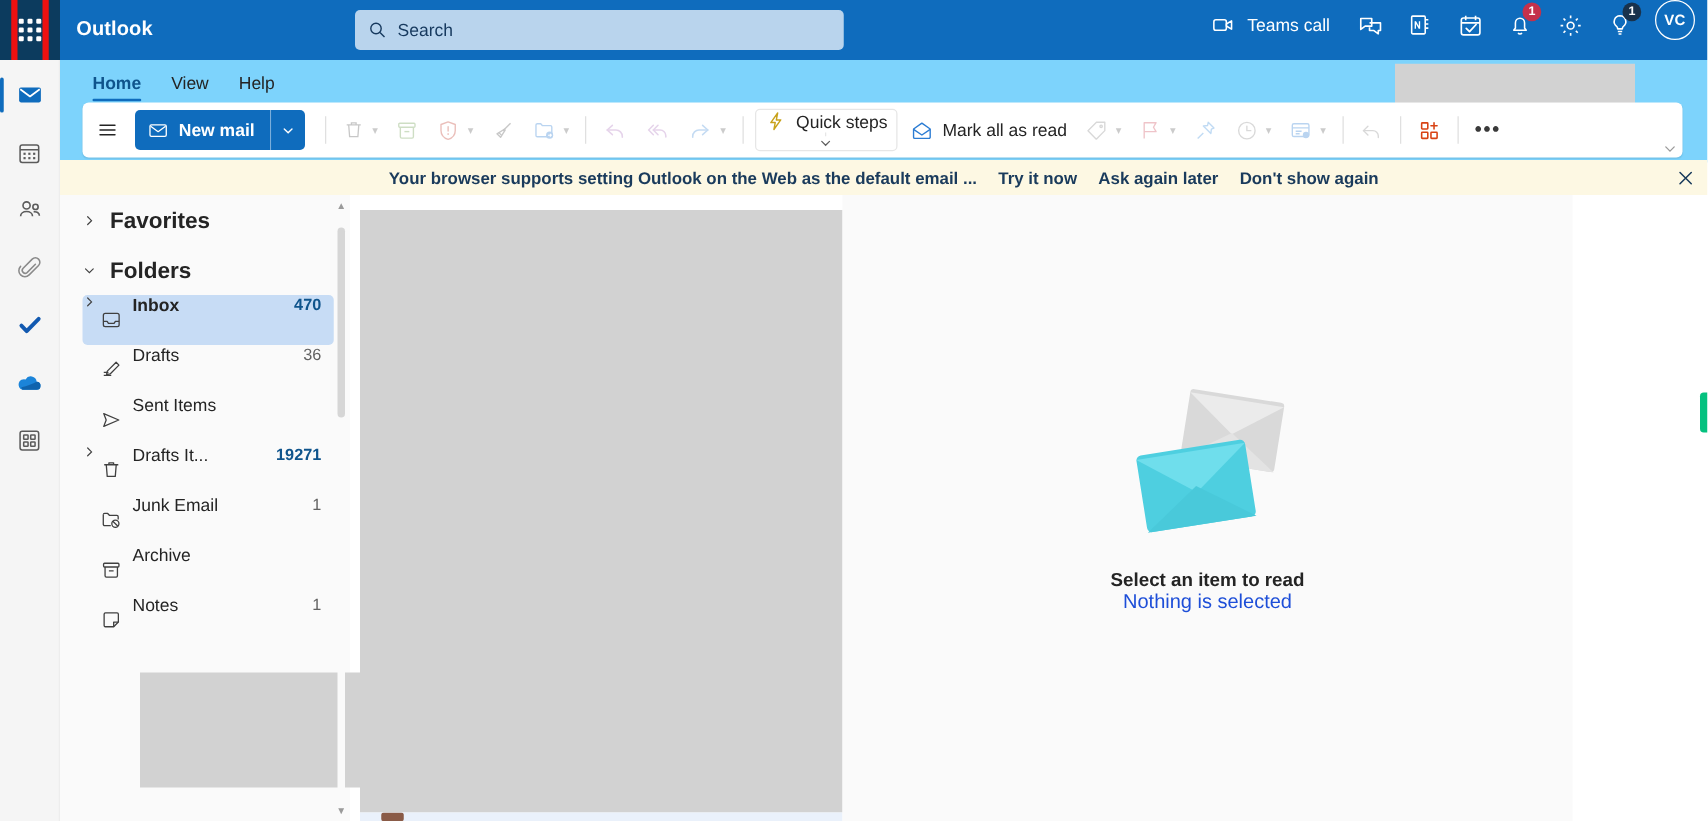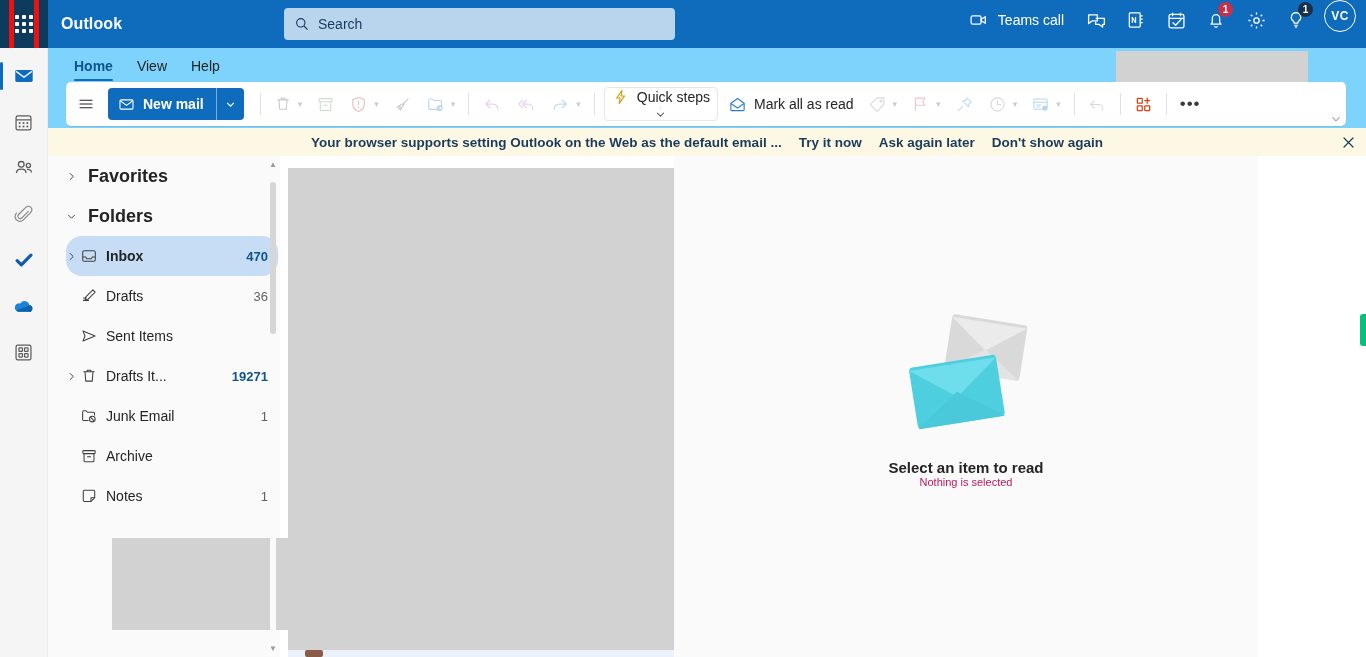--- a/index.html
+++ b/index.html
@@ -151,22 +151,22 @@
   .fp-arr { position: absolute; left: 1px; color: #9a9a9a; font-size: 8px; }
   .fp-arr.up { top: 0; }
   .fp-arr.dn { bottom: 0; }
 
   .fgroup {
     height: 40px; display: flex; align-items: center; padding-left: 18px;
     font-size: 18px; font-weight: bold; color: #242424; gap: 12px;
   }
   .fgroup .chev { color: #424242; font-size: 11px; width: 10px; }
   .frow {
-    height: 40px; margin: 0 2px 0 18px; border-radius: 16px;
-    display: flex; align-items: center; font-size: 14px; color: #242424;
+    height: 40px; margin: 0 13px 0 18px; border-radius: 4px;
+    display: flex; font-size: 14px; color: #242424;
     padding-right: 10px;
   }
   .frow.sel { background: #c7dcf5; font-weight: bold; }
   .frow .chev { width: 14px; color: #424242; font-size: 11px; flex: 0 0 14px; }
   .frow .ficon { width: 26px; display: flex; align-items: center; }
   .frow .flabel { flex: 1; }
   .frow .fcount { font-size: 13px; color: #616161; }
   .frow .fcount.blue { color: #0f548c; font-weight: bold; }
   .fp-placeholder {
     position: absolute; left: 64px; top: 382px; width: 196px; height: 92px; background: #d2d2d2;
@@ -187,21 +187,21 @@
   }
 
   
   .readingpane {
     position: absolute; left: 674px; top: 156px; width: 584px; height: 501px;
     background: #fafafa; display: flex; flex-direction: column;
     align-items: center; justify-content: center;
   }
   .rp-inner { margin-top: -18px; text-align: center; }
   .rp-title { font-size: 15px; font-weight: bold; color: #242424; margin-top: 12px; }
-  .rp-sub { font-size: 11px; color: #be185d; }
+  .rp-sub { font-size: 16px; color: #1d4ed8; }
   .rp-art { width: 160px; height: 140px; margin: 0 auto; position: relative; }
 
   .green-tab {
     position: absolute; right: 0; top: 314px; width: 6px; height: 32px;
     background: #05c17f; border-radius: 3px 0 0 3px;
   }
   svg { display: block; }
 </style>
 </head>
 <body>

